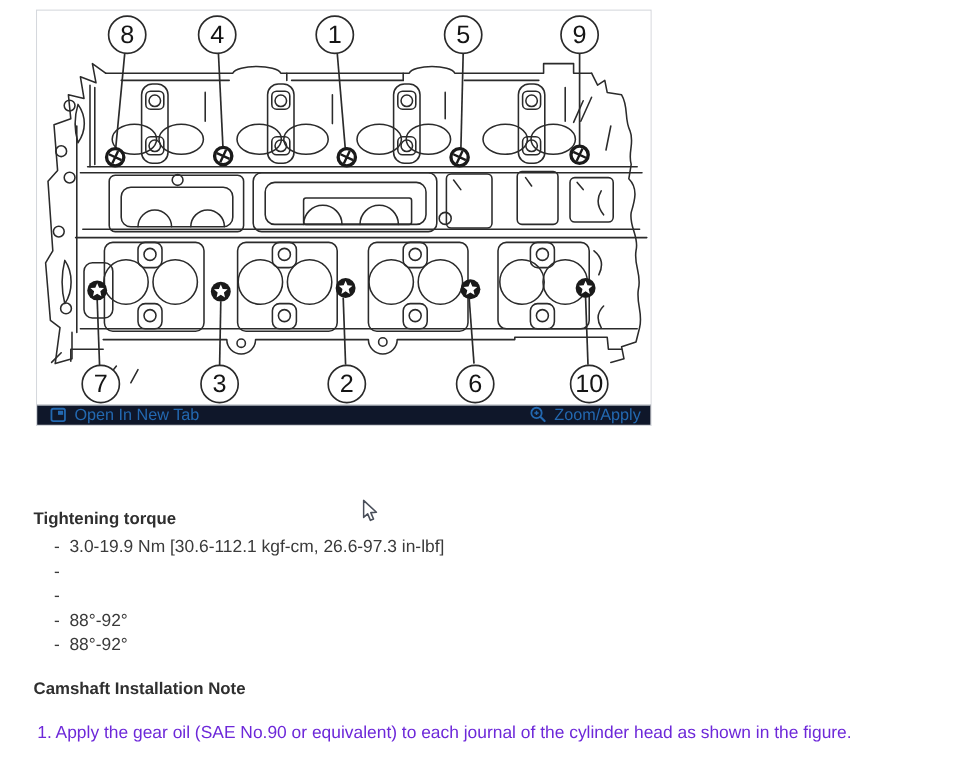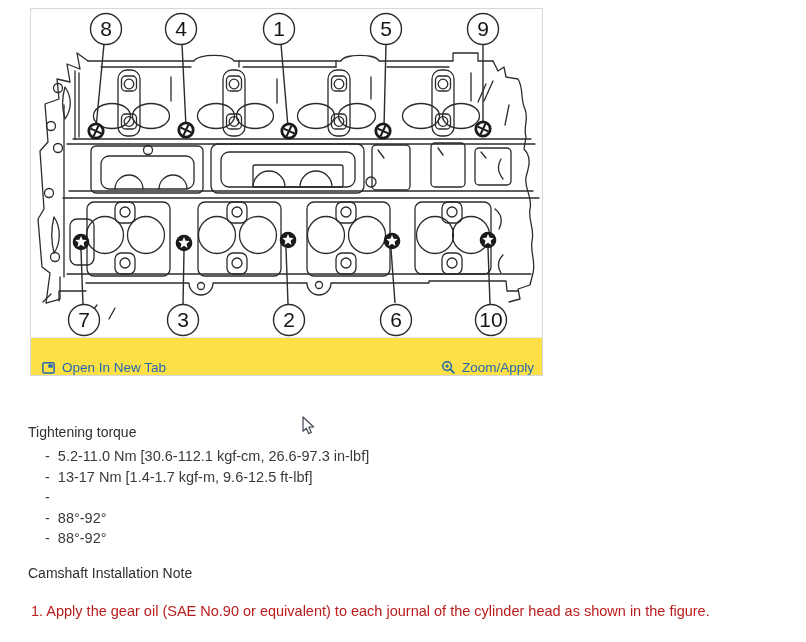--- a/index.html
+++ b/index.html
@@ -6,34 +6,34 @@
   body{
     width:806px;height:642px;position:relative;background:#ffffff;
     font-family:"Liberation Sans",sans-serif;color:#3a3a3a;overflow:hidden;
   }
   .figure-panel{
     position:absolute;left:30px;top:8px;width:511px;
     border:1px solid #d5d8dd;background:#fff;
   }
   .diagram-area{position:relative;width:511px;height:328px;background:#fff;}
   .figure-footer{
-    height:38px;background:#fde047;border-top:1px solid #e2e5e9;
-    display:flex;align-items:flex-end;justify-content:space-between;
+    height:17px;background:#0f172a;border-top:1px solid #e2e5e9;
+    display:flex;align-items:flex-start;justify-content:space-between;
     padding:0 8px 0 10px;box-sizing:border-box;
   }
   .flink{
     display:flex;align-items:center;gap:6px;color:#2368b0;
     font-size:13.5px;text-decoration:none;cursor:pointer;white-space:nowrap;
   }
   .flink svg{display:block;}
-  .torque-heading{position:absolute;left:28px;top:424px;font-size:14px;font-weight:normal;color:#2f2f2f;text-align:right;}
+  .torque-heading{position:absolute;left:28px;top:424px;font-size:14px;font-weight:bold;color:#2f2f2f;text-align:right;}
   .torque-list{position:absolute;left:45px;top:446px;font-size:14.5px;color:#3a3a3a;}
   .t-row{display:flex;gap:8px;height:20.5px;line-height:20.5px;white-space:nowrap;}
-  .note-heading{position:absolute;left:28px;top:565px;font-size:14px;font-weight:normal;color:#2f2f2f;}
-  .note-step{position:absolute;left:31px;top:603px;font-size:14.5px;color:#b91c1c;width:720px;white-space:nowrap;}
+  .note-heading{position:absolute;left:28px;top:565px;font-size:14px;font-weight:bold;color:#2f2f2f;}
+  .note-step{position:absolute;left:31px;top:603px;font-size:14.5px;color:#6d28d9;width:720px;white-space:nowrap;}
   .cursor{position:absolute;left:302px;top:416px;pointer-events:none;}
   .co-num{font-size:21px;fill:#151515;text-anchor:middle;font-family:"Liberation Sans",sans-serif;}
 </style>
 </head>
 <body>
 
 <div class="figure-panel">
   <div class="diagram-area">
     <svg width="511" height="328" viewBox="0 0 511 328">
       <defs>
@@ -227,25 +227,24 @@
       <span>Zoom/Apply</span>
     </a>
   </div>
 </div>
 
 <div class="torque-heading">Tightening torque</div>
 
 <div class="torque-list">
   <div class="t-row">
       <span>-</span>
-      <span>5.2-11.0 Nm [30.6-112.1 kgf-cm, 26.6-97.3 in-lbf]</span>
-    </div>
-  <div class="t-row">
-      <span>-</span>
-      <span>13-17 Nm [1.4-1.7 kgf-m, 9.6-12.5 ft-lbf]</span>
+      <span>3.0-19.9 Nm [30.6-112.1 kgf-cm, 26.6-97.3 in-lbf]</span>
+    </div>
+  <div class="t-row">
+      <span>-</span>
     </div>
   <div class="t-row">
       <span>-</span>
     </div>
   <div class="t-row">
       <span>-</span>
       <span>88°-92°</span>
     </div>
   <div class="t-row">
       <span>-</span>

